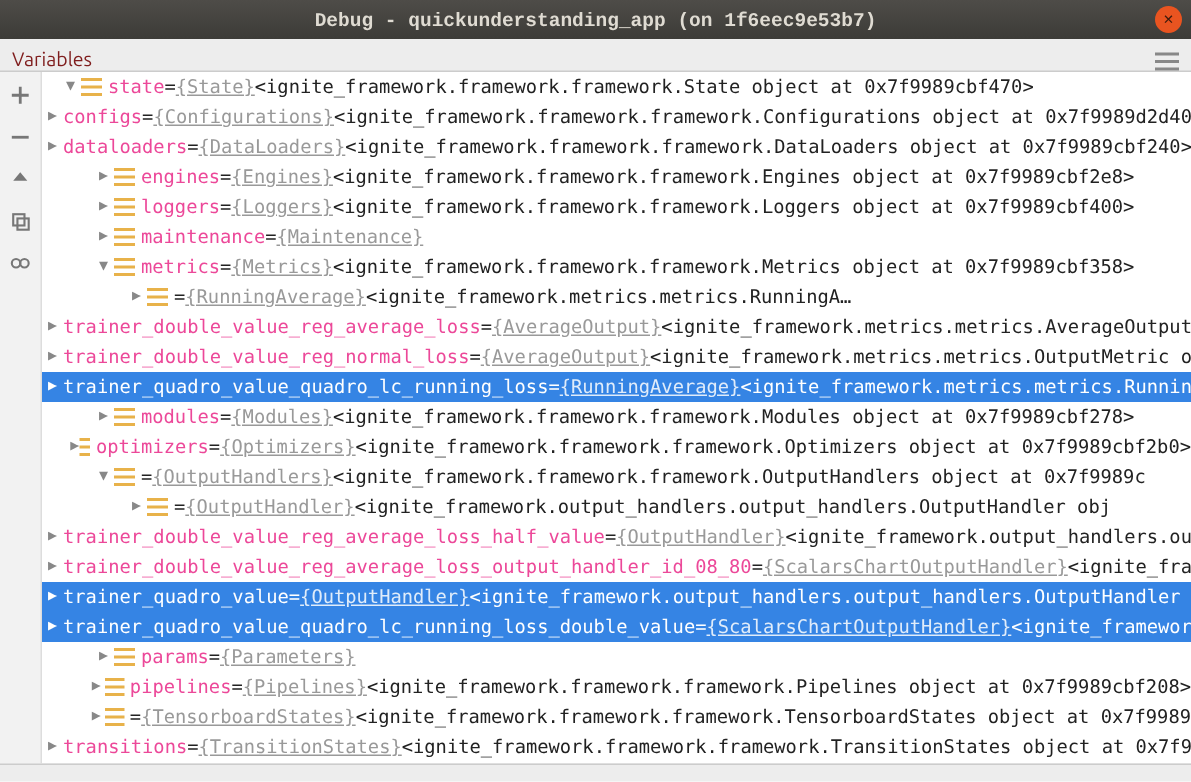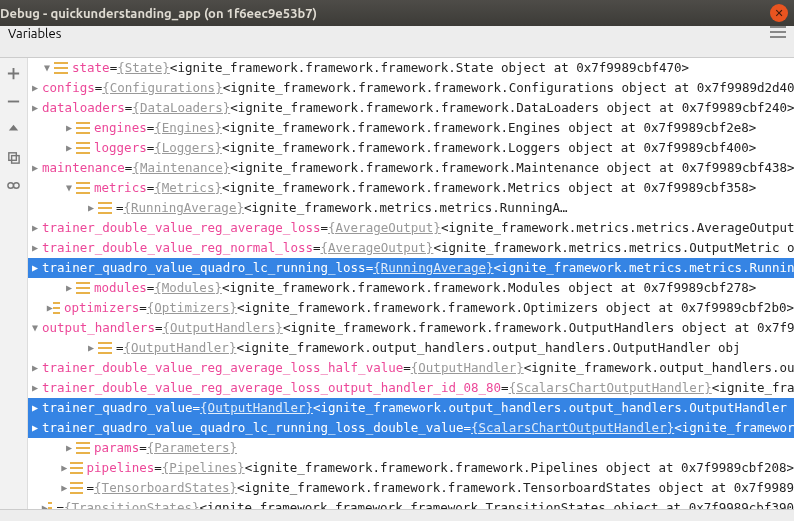--- a/index.html
+++ b/index.html
@@ -12,48 +12,50 @@
   overflow: hidden;
   display: flex;
   flex-direction: column;
 }
 .titlebar {
   background: linear-gradient(to bottom, #4e4c48, #3c3b37);
   color: #dfdbd2;
   height: 26px;
   display: flex;
   align-items: center;
+  justify-content: center;
   position: relative;
   font-weight: bold;
   font-size: 13px;
+  font-family: Liberation Mono, monospace;
 }
 .titlebar .close-btn {
   position: absolute;
   right: 6px;
   top: 4px;
   width: 18px;
   height: 18px;
   border-radius: 50%;
   background: #e95420;
   display: flex;
   align-items: center;
   justify-content: center;
   font-size: 11px;
   color: #3c1a0c;
   cursor: pointer;
 }
 .toolbar-row {
   background: #ededed;
   border-bottom: 1px solid #ccc;
-  height: 32px;
-  display: flex;
-  align-items: flex-start;
+  height: 22px;
+  display: flex;
+  align-items: flex-end;
   padding: 0 8px;
   font-size: 13px;
-  color: #000000;
+  color: #7f1d1d;
   justify-content: space-between;
 }
 .toolbar-row .right-icon {
   width: 16px;
   height: 12px;
   display: flex;
   flex-direction: column;
   justify-content: space-between;
 }
 .toolbar-row .right-icon span {
@@ -259,21 +261,20 @@
         <span class="indent" style="width: 30px;"></span>
         <span class="arrow">▶</span>
         <span class="bars">
           <span></span>
           <span></span>
           <span></span>
         </span>
         <span class="name">maintenance</span>
         <span> = </span>
         <span class="gray">{Maintenance}</span>
-        <span class="desc"> &lt;ignite_framework.framework.framework.Maintenance object at 0x7f9989cbf438&gt;</span>
       </div>
       <div class="row">
         <span class="indent" style="width: 30px;"></span>
         <span class="arrow">▼</span>
         <span class="bars">
           <span></span>
           <span></span>
           <span></span>
         </span>
         <span class="name">metrics</span>
@@ -359,21 +360,20 @@
         <span class="desc"> &lt;ignite_framework.framework.framework.Optimizers object at 0x7f9989cbf2b0&gt;</span>
       </div>
       <div class="row">
         <span class="indent" style="width: 30px;"></span>
         <span class="arrow">▼</span>
         <span class="bars">
           <span></span>
           <span></span>
           <span></span>
         </span>
-        <span class="name">output_handlers</span>
         <span> = </span>
         <span class="gray">{OutputHandlers}</span>
         <span class="desc"> &lt;ignite_framework.framework.framework.OutputHandlers object at 0x7f9989c</span>
       </div>
       <div class="row">
         <span class="indent" style="width: 52px;"></span>
         <span class="arrow">▶</span>
         <span class="bars">
           <span></span>
           <span></span>
@@ -473,20 +473,21 @@
         <span class="desc"> &lt;ignite_framework.framework.framework.TensorboardStates object at 0x7f9989</span>
       </div>
       <div class="row">
         <span class="indent" style="width: 30px;"></span>
         <span class="arrow">▶</span>
         <span class="bars">
           <span></span>
           <span></span>
           <span></span>
         </span>
+        <span class="name">transitions</span>
         <span> = </span>
         <span class="gray">{TransitionStates}</span>
         <span class="desc"> &lt;ignite_framework.framework.framework.TransitionStates object at 0x7f9989cbf390</span>
       </div>
     </div>
 </div>
 
 <div class="status"></div>
 
 </body></html>

